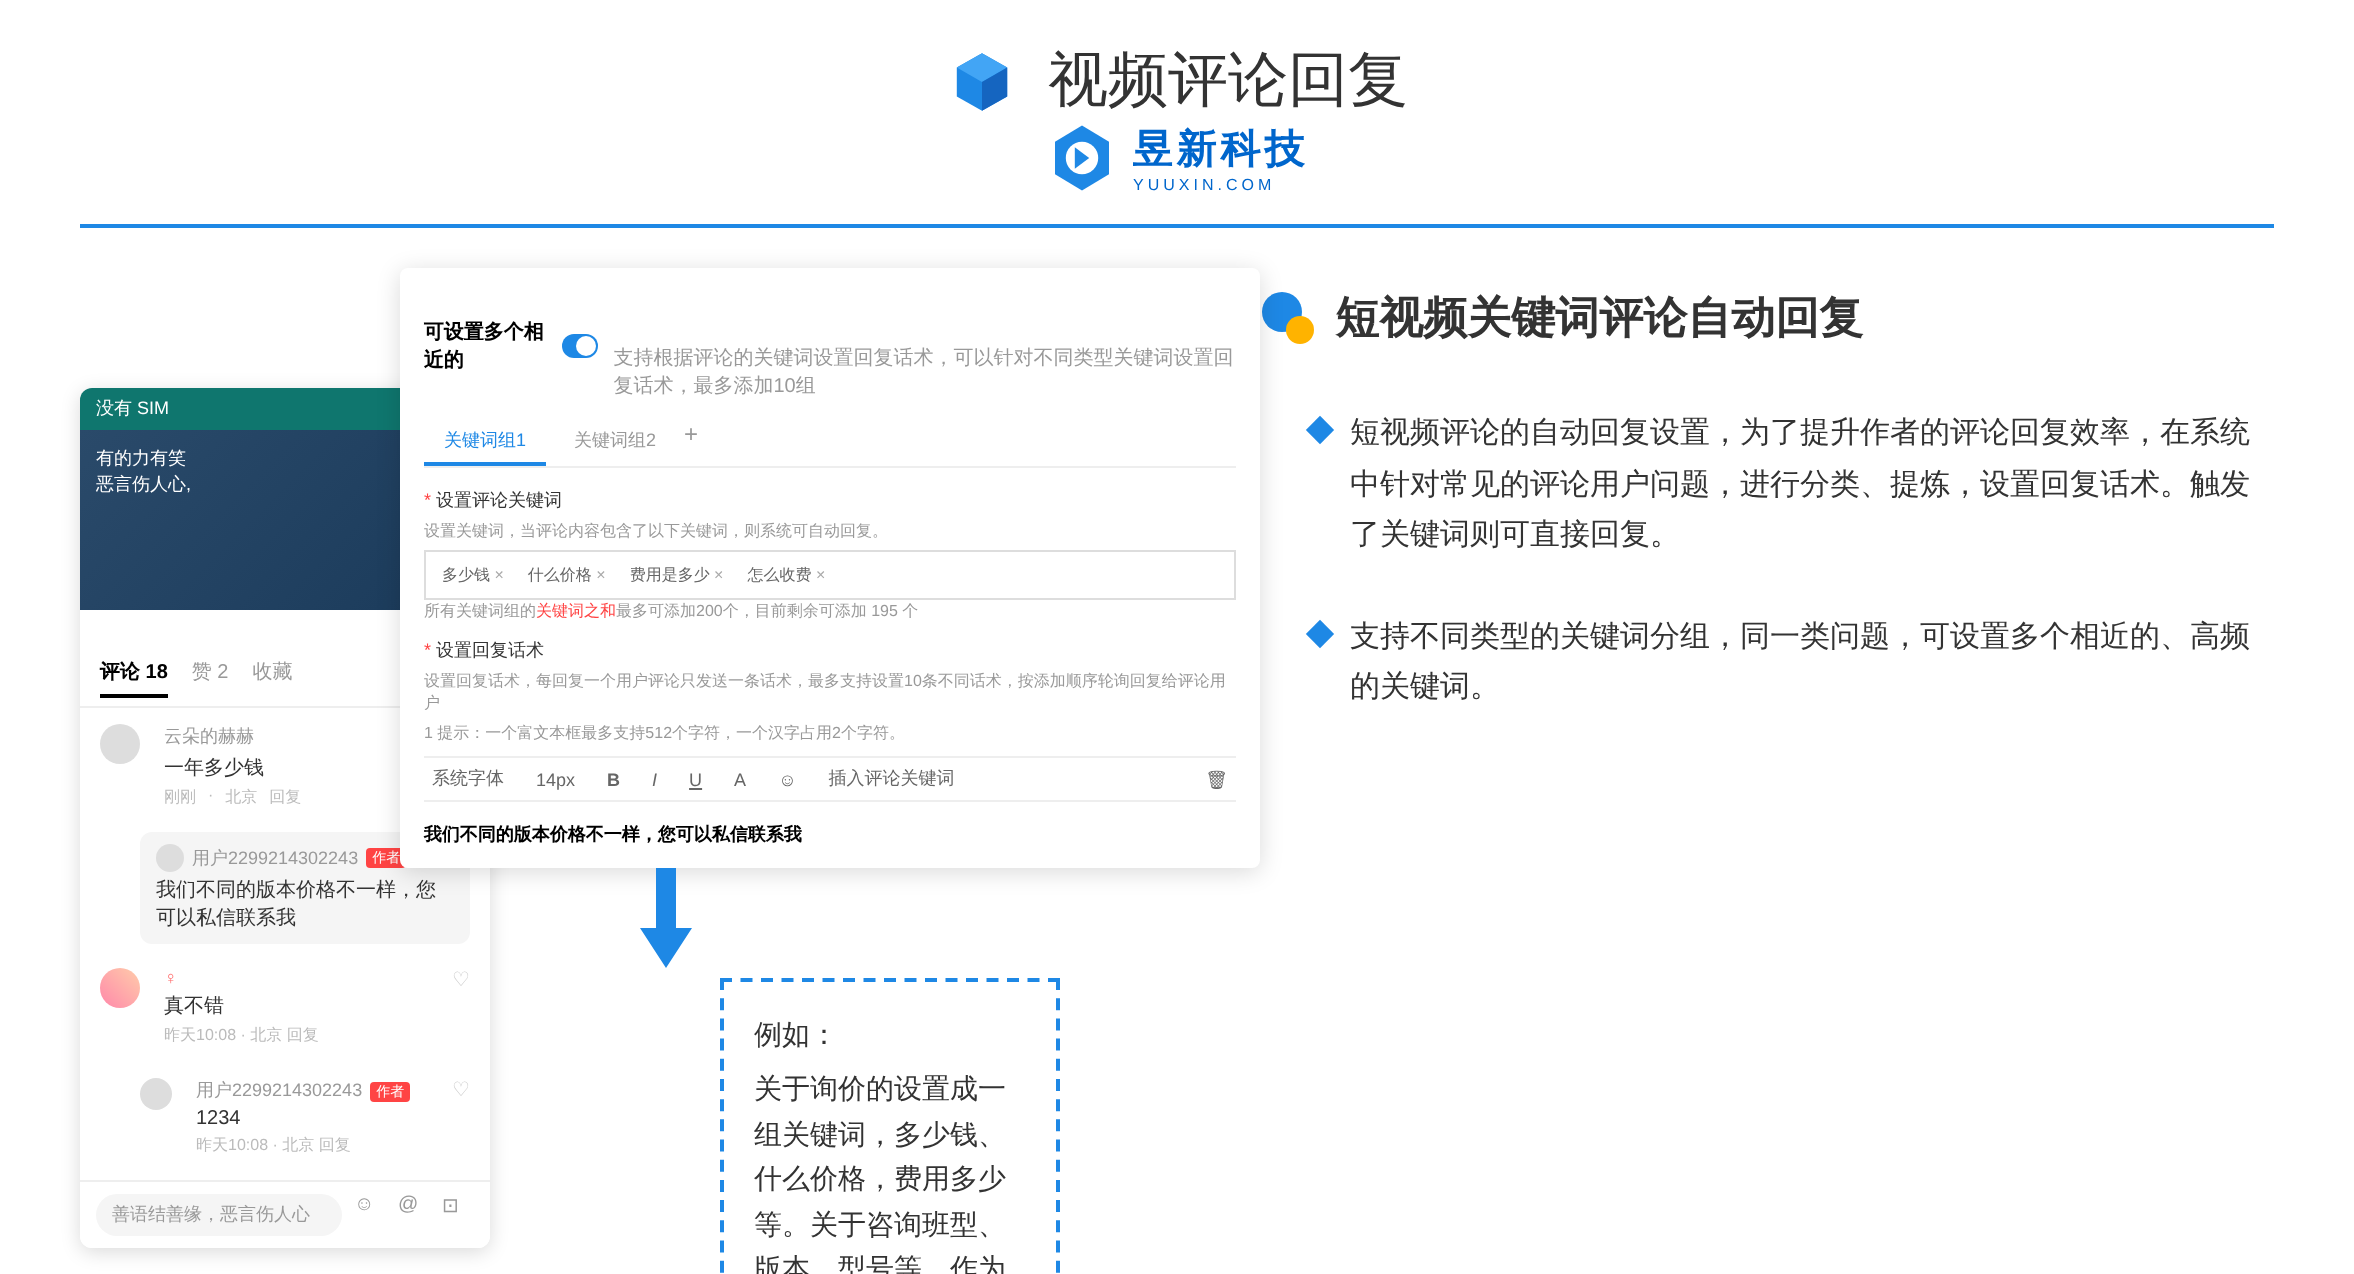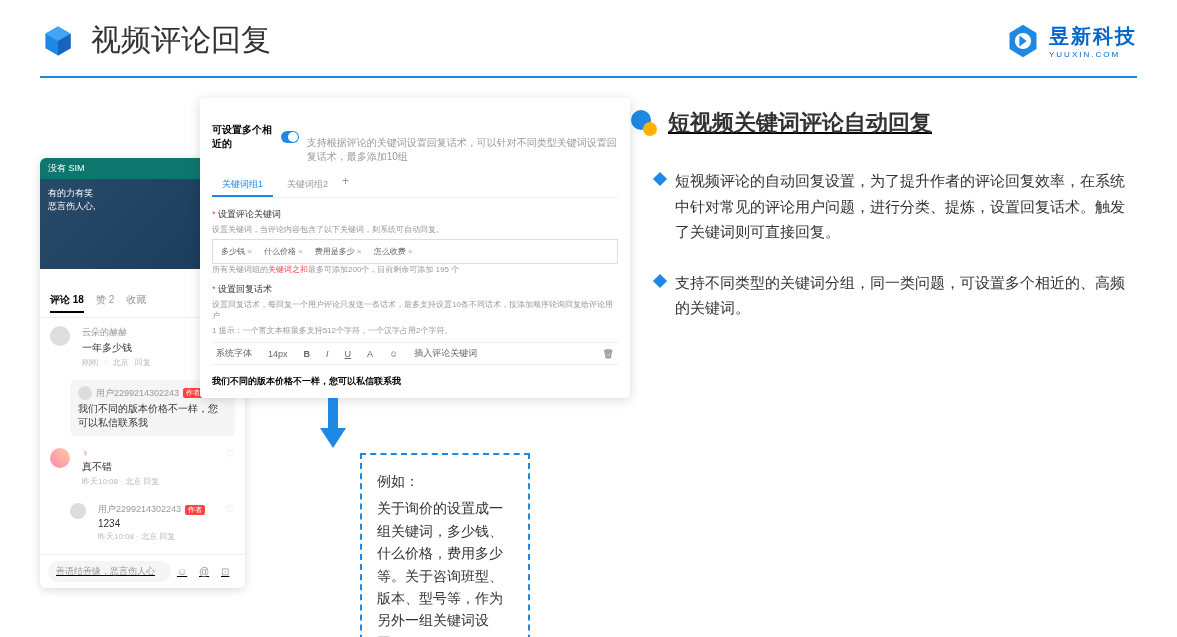--- a/index.html
+++ b/index.html
@@ -1,30 +1,30 @@
 <!DOCTYPE html>
 <html><head>
 <meta charset="utf-8">
 <style>
 * { margin: 0; padding: 0; box-sizing: border-box; }
 body { font-family: "Microsoft YaHei", "PingFang SC", sans-serif; width: 1177px; height: 637px; background: #fff; position: relative; overflow: hidden; }
-.header { display: flex; justify-content: space-between; align-items: center; padding: 20px 40px 10px 40px; }
+.header { display: flex; justify-content: space-between; align-items: center; padding: 20px 40px 10px 40px; flex-direction: column; }
 .title-wrap { display: flex; align-items: center; gap: 15px; }
 .cube-icon { width: 36px; height: 36px; }
 .page-title { font-size: 30px; font-weight: 400; color: #333; }
 .logo-wrap { display: flex; align-items: center; gap: 8px; }
 .logo-icon { width: 36px; height: 36px; }
 .logo-text { display: flex; flex-direction: column; }
 .logo-main { font-size: 20px; font-weight: bold; color: #0066cc; letter-spacing: 2px; }
 .logo-sub { font-size: 8px; color: #0066cc; letter-spacing: 2px; }
 .divider { height: 2px; background: #1e88e5; margin: 5px 40px 20px 40px; }
 .content { display: flex; padding: 0 40px; gap: 40px; }
 .left-col { flex: 0 0 550px; position: relative; }
 .right-col { flex: 1; padding-top: 10px; }
-.section-head { display: flex; align-items: center; gap: 10px; margin-bottom: 30px; text-decoration: underline; }
+.section-head { display: flex; align-items: center; gap: 10px; margin-bottom: 30px; }
 .bubble-icon { width: 28px; height: 28px; }
 .section-title { font-size: 22px; font-weight: bold; color: #333; }
 .bullet { display: flex; gap: 10px; margin-bottom: 25px; padding-left: 25px; }
 .diamond { width: 10px; height: 10px; background: #1e88e5; transform: rotate(45deg); flex-shrink: 0; margin-top: 6px; }
 .bullet-text { font-size: 15px; line-height: 1.7; color: #333; }
 .screenshot-area { position: relative; width: 550px; height: 460px; }
 .phone-panel { position: absolute; left: 0; top: 60px; width: 205px; height: 430px; background: #fff; border-radius: 6px; box-shadow: 0 2px 10px rgba(0,0,0,0.15); overflow: hidden; font-size: 10px; }
 .phone-status { background: #0f766e; color: #fff; padding: 4px 8px; font-size: 9px; display: flex; justify-content: space-between; }
 .phone-video { background: linear-gradient(135deg, #2a4a6a, #1a3a5a); height: 90px; padding: 8px; color: #fff; font-size: 9px; }
 .phone-tabs { display: flex; gap: 12px; padding: 24px 10px 4px; border-bottom: 1px solid #eee; font-size: 10px; }
@@ -32,21 +32,21 @@
 .phone-tab.active { color: #000; font-weight: bold; border-bottom: 2px solid #000; padding-bottom: 4px; }
 .comment-item { padding: 8px 10px; display: flex; gap: 12px; }
 .avatar { width: 20px; height: 20px; border-radius: 50%; background: #ddd; flex-shrink: 0; }
 .avatar.img { background: linear-gradient(45deg, #f8a, #fca); }
 .comment-body { flex: 1; }
 .comment-user { font-size: 9px; color: #999; display: flex; align-items: center; gap: 4px; }
 .author-tag { background: #ff4444; color: #fff; font-size: 7px; padding: 0 3px; border-radius: 2px; }
 .comment-text { font-size: 10px; color: #333; margin-top: 2px; }
 .comment-meta { font-size: 8px; color: #bbb; margin-top: 2px; display: flex; gap: 6px; }
 .reply-bubble { margin: 4px 10px 4px 30px; background: #f5f5f5; border-radius: 6px; padding: 6px 8px; font-size: 9px; }
-.comment-input { position: absolute; bottom: 0; left: 0; right: 0; padding: 6px 8px; border-top: 1px solid #eee; display: flex; align-items: flex-end; gap: 6px; background: #fff; text-decoration: underline; }
+.comment-input { position: absolute; bottom: 0; left: 0; right: 0; padding: 6px 8px; border-top: 1px solid #eee; display: flex; align-items: flex-start; gap: 6px; background: #fff; }
 .input-field { flex: 1; background: #f5f5f5; border-radius: 12px; padding: 4px 8px; font-size: 9px; color: #999; }
 .input-icon { width: 16px; height: 16px; color: #999; }
 .settings-panel { position: absolute; left: 160px; top: 0; width: 430px; height: 300px; background: #fff; border-radius: 4px; box-shadow: 0 2px 12px rgba(0,0,0,0.15); padding: 12px; font-size: 9px; z-index: 2; }
 .settings-header { display: flex; align-items: center; gap: 8px; margin-bottom: 10px; }
 .settings-label { font-size: 10px; font-weight: bold; }
 .toggle { width: 24px; height: 12px; background: #1e88e5; border-radius: 6px; position: relative; }
 .toggle::after { content: ''; position: absolute; right: 1px; top: 1px; width: 10px; height: 10px; background: #fff; border-radius: 50%; }
 .settings-desc { font-size: 10px; color: #999; margin-top: 26px; }
 .tabs-row { display: flex; gap: 4px; margin-bottom: 10px; border-bottom: 1px solid #eee; }
 .stab { padding: 4px 10px; font-size: 9px; color: #999; }

